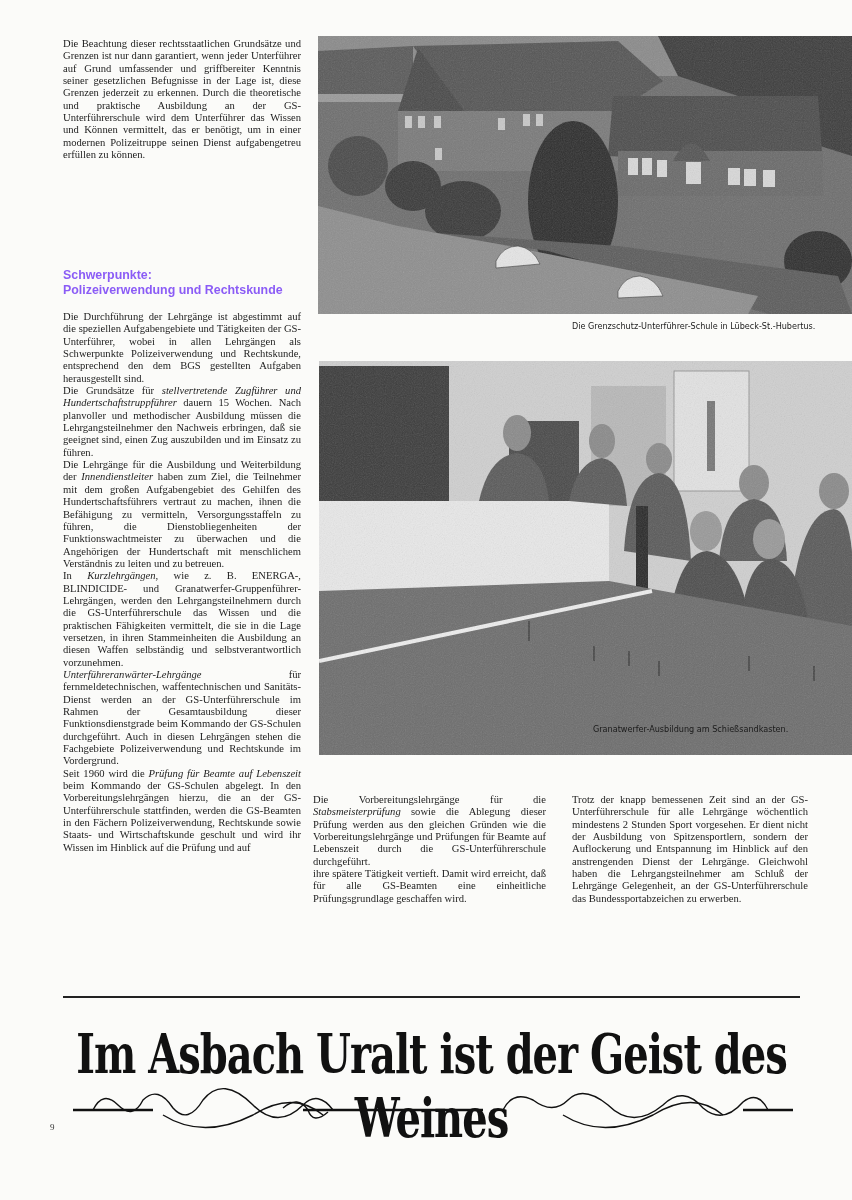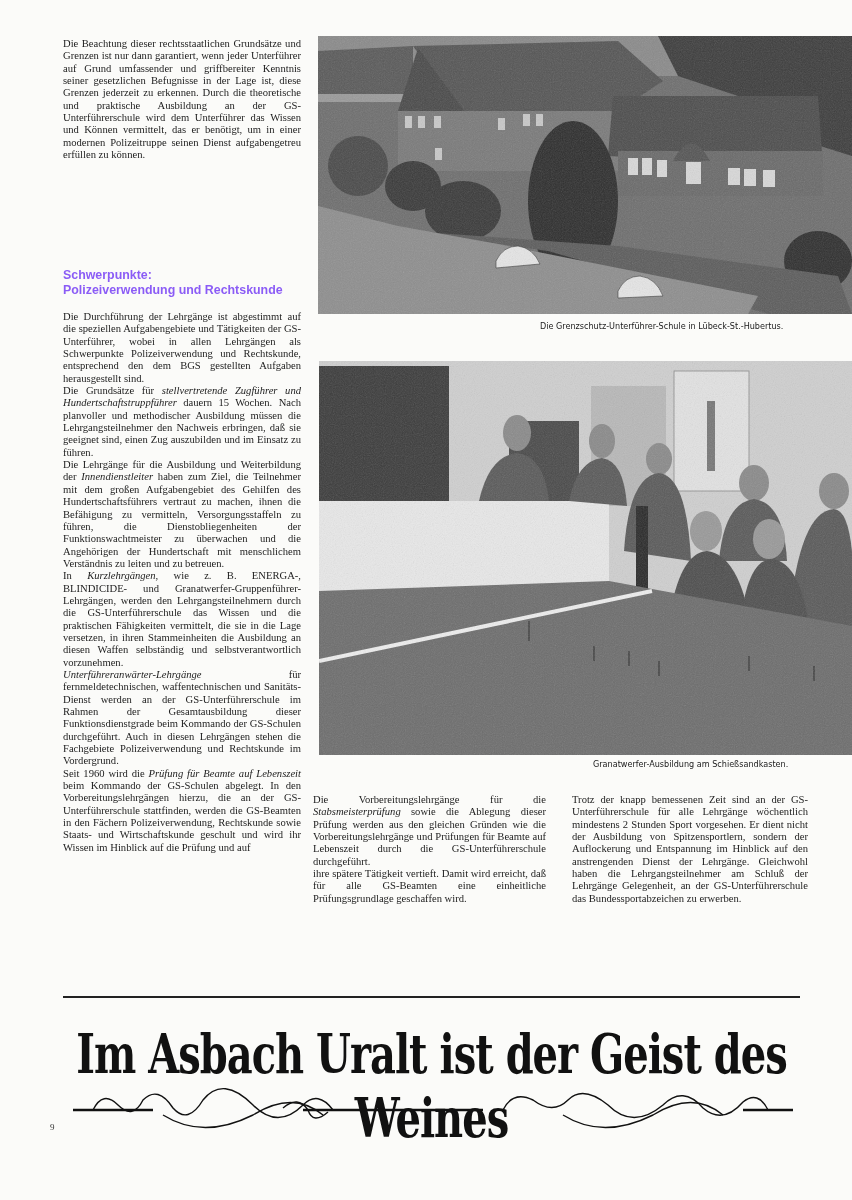--- a/index.html
+++ b/index.html
@@ -17,22 +17,22 @@
   #col-left-main { left: 63px; top: 311px; width: 238px; }
   #col-mid-bottom { left: 313px; top: 794px; width: 233px; }
   #col-right-bottom { left: 572px; top: 794px; width: 236px; }
 
   .photo { position: absolute; overflow: hidden; background: #777; }
   #photo-school { left: 318px; top: 36px; width: 534px; height: 278px; }
   #photo-sandbox { left: 319px; top: 361px; width: 533px; height: 394px; }
 
   .caption { position: absolute; font-family: "DejaVu Sans", "Liberation Sans", sans-serif;
     font-size: 8.1px; color: #1a1a1a; white-space: nowrap; }
-  #caption-school { left: 540px; top: 321px; text-align: center; }
-  #caption-sandbox { left: 593px; top: 759px; }
+  #caption-school { left: 572px; top: 321px; text-align: center; }
+  #caption-sandbox { left: 593px; top: 724px; }
 
   #ad-rule { position: absolute; left: 63px; top: 996px; width: 737px; height: 2px; background: #222; }
   #ad { position: absolute; left: 63px; top: 1010px; width: 737px; height: 120px; }
   #ad-slogan { position: absolute; left: 0; right: 0; top: 12px; text-align: center;
     font-family: "DejaVu Serif", "Liberation Serif", serif; font-weight: bold;
     font-size: 40px; letter-spacing: -1px; color: #111; transform: scaleY(1.35); transform-origin: top center; }
   #ad-flourish { position: absolute; left: 0; top: 60px; width: 737px; height: 60px; }
 
   #page-number { position: absolute; left: 50px; top: 1122px; font-size: 9px; color: #333; }
 </style>

